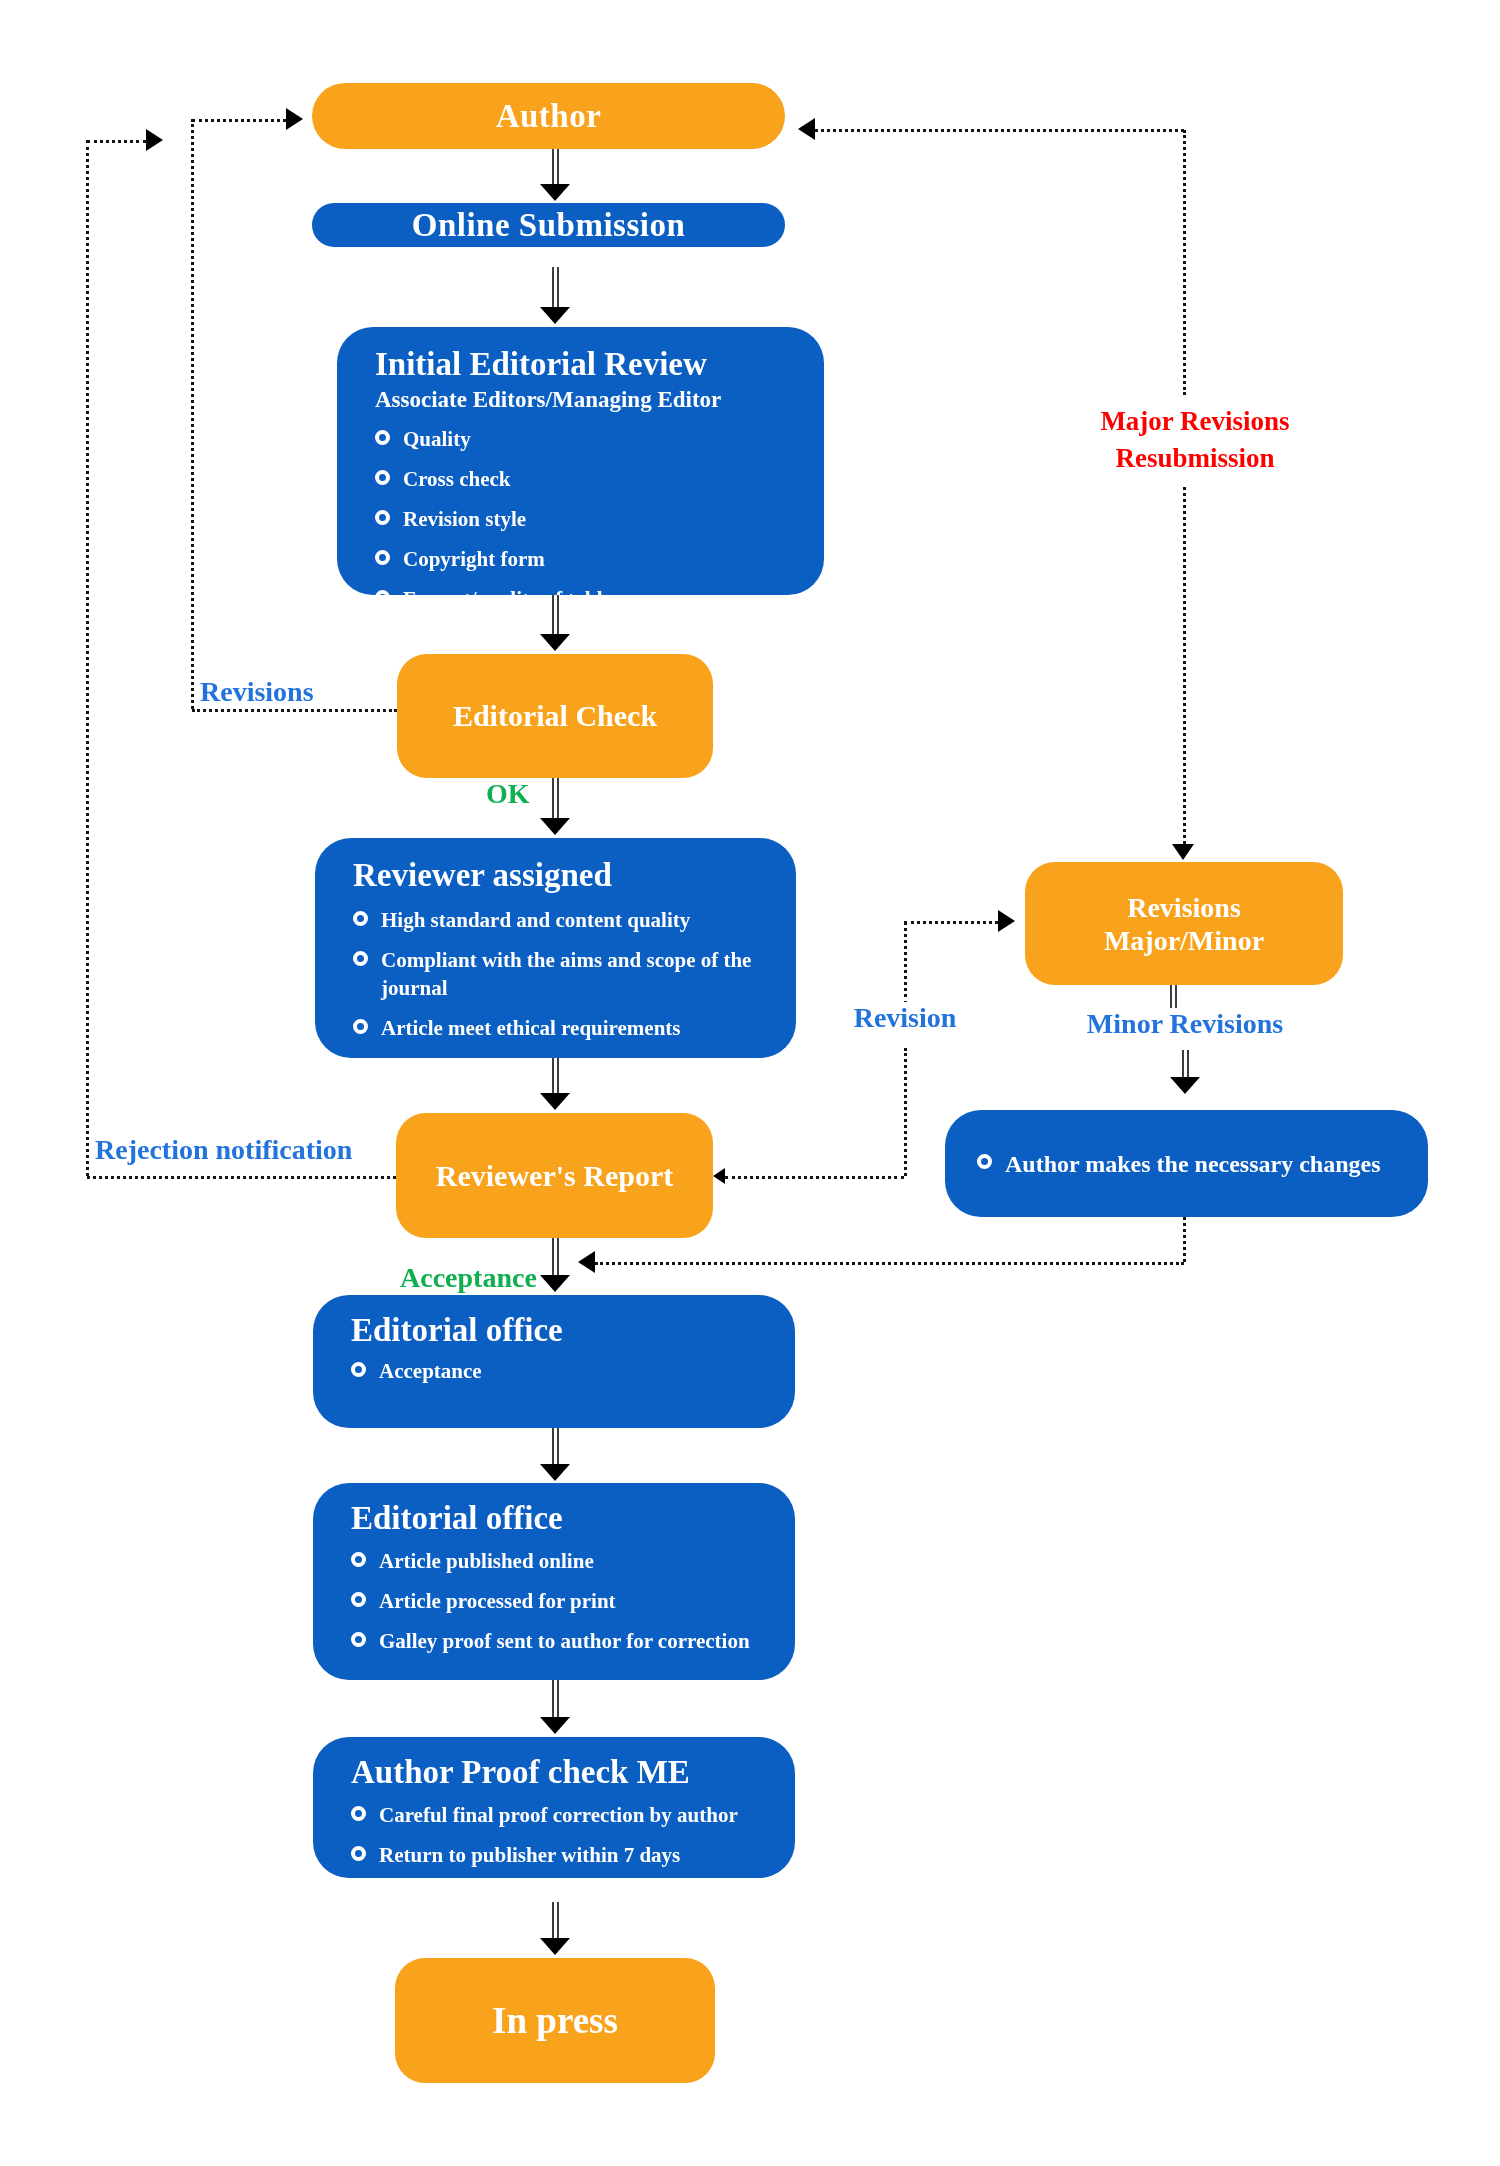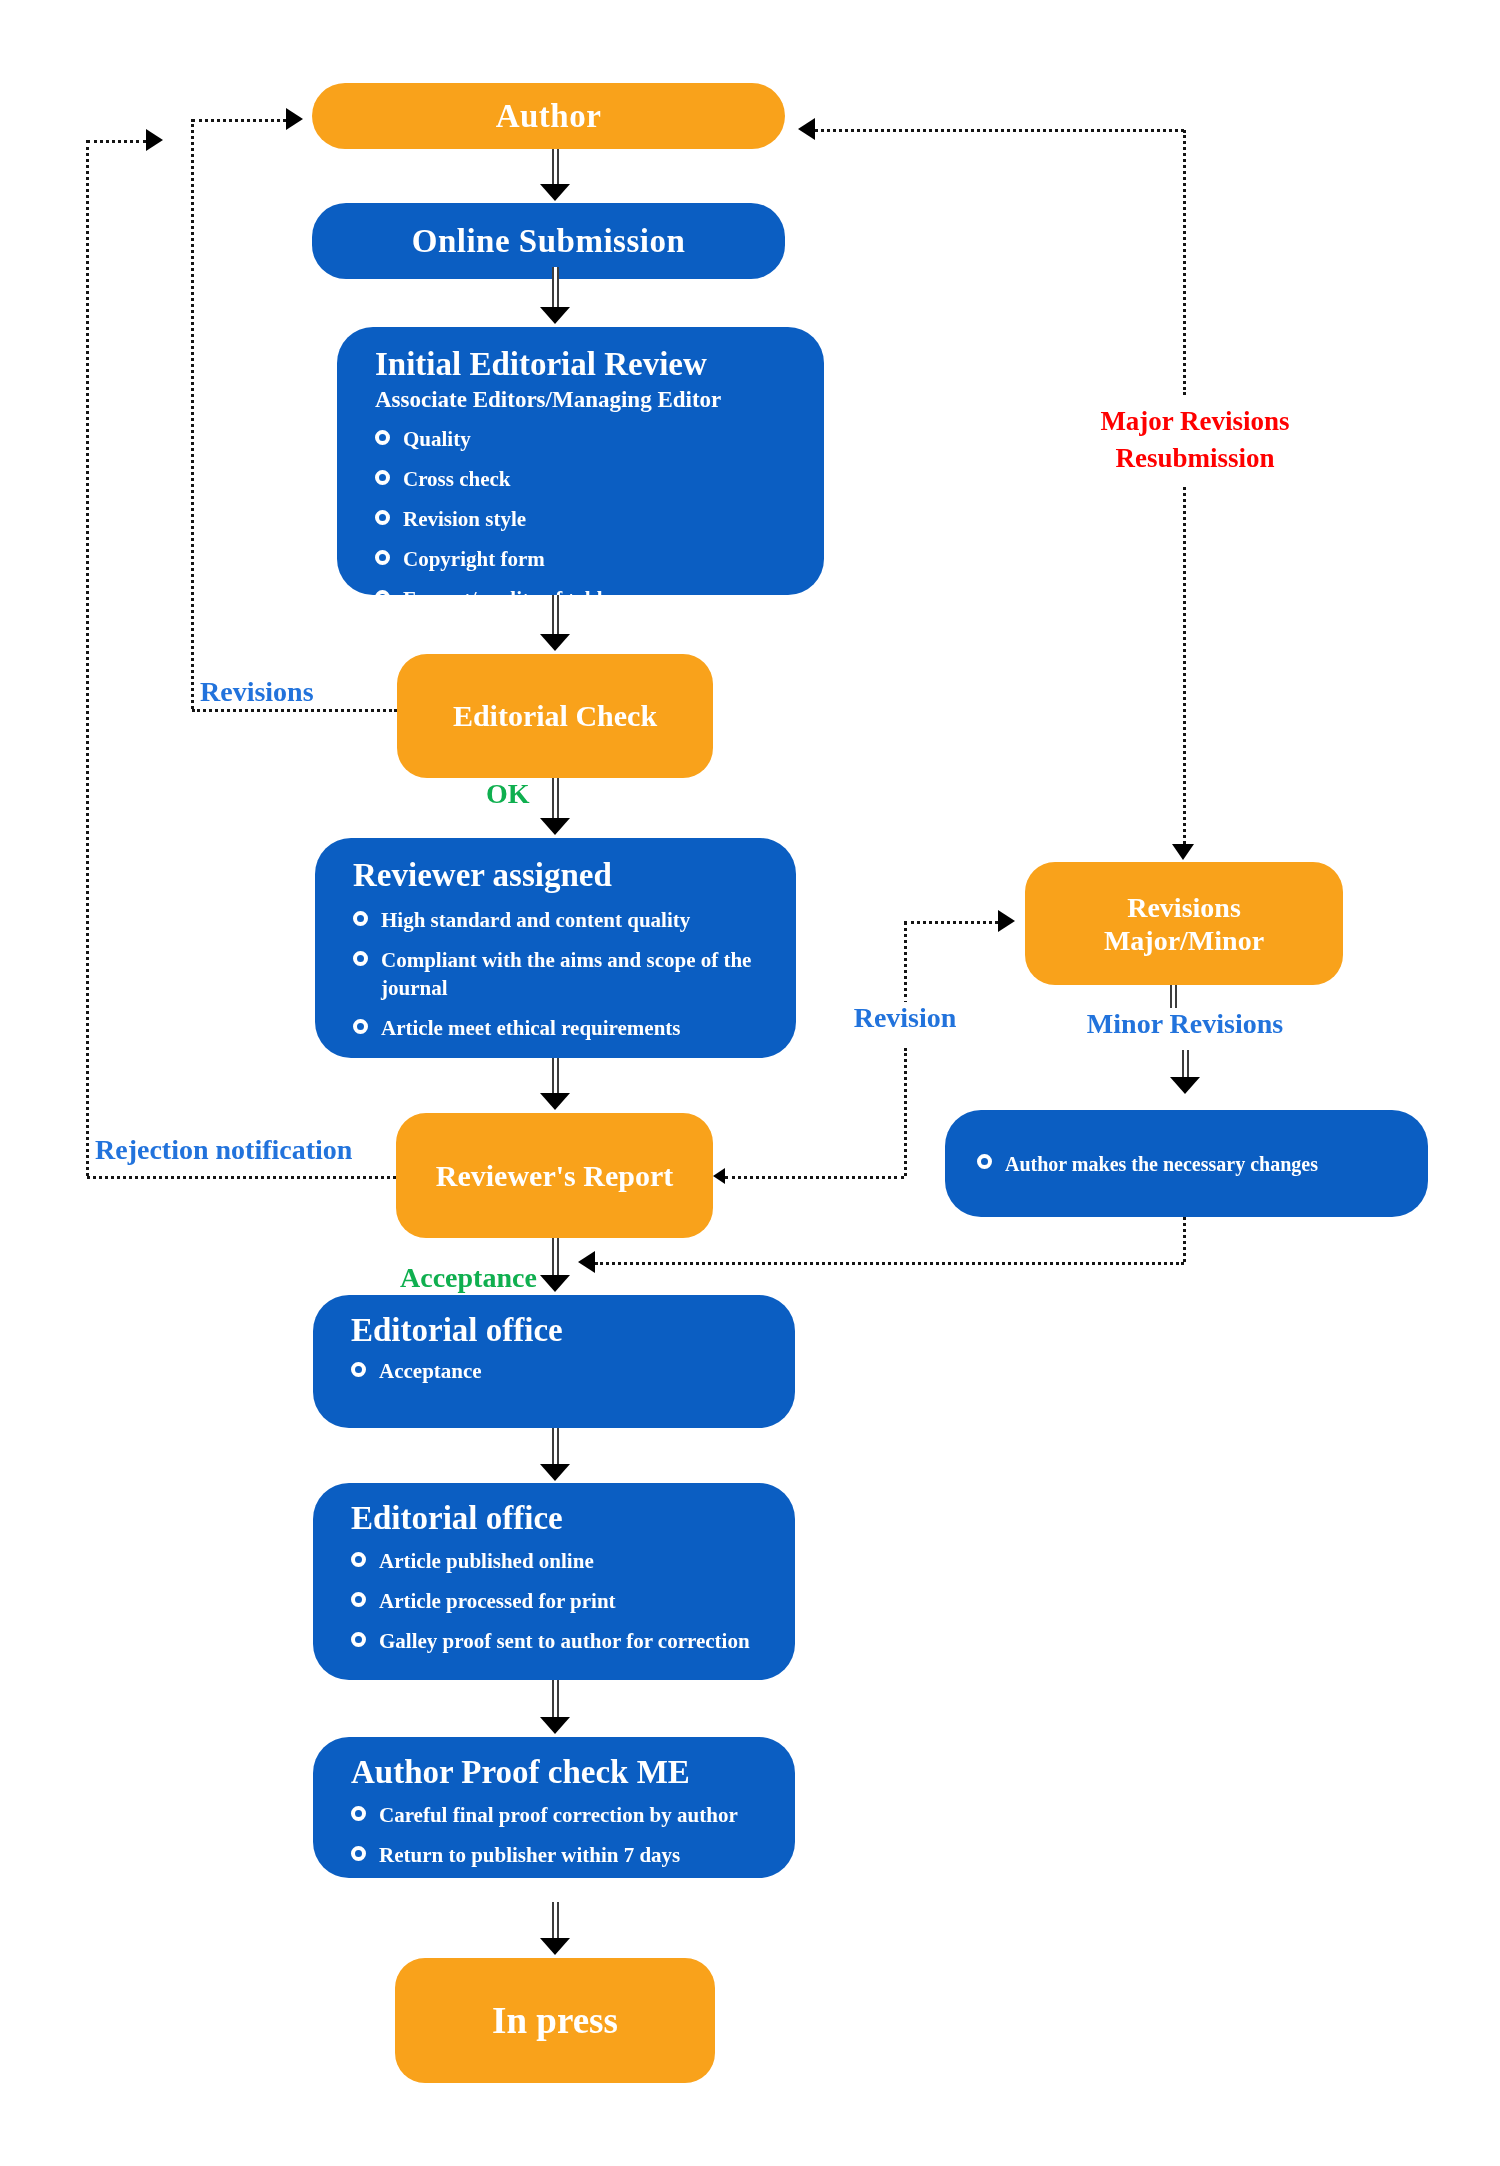--- a/index.html
+++ b/index.html
@@ -43,21 +43,21 @@
 
   <div class="orangebox pill" style="left:312px;top:83px;width:473px;height:66px;">
     <span class="pill-label">Author</span>
   </div>
 
   <div class="sarrow" style="left:540px;top:149px;height:52px;">
       <div class="shaft"></div>
       <div class="shead"></div>
     </div>
 
-  <div class="bluebox pill" style="left:312px;top:203px;width:473px;height:76px;">
+  <div class="bluebox pill" style="left:312px;top:203px;width:473px;height:44px;">
     <span class="pill-label">Online Submission</span>
   </div>
 
   <div class="sarrow" style="left:540px;top:267px;height:57px;">
       <div class="shaft"></div>
       <div class="shead"></div>
     </div>
 
   <div class="bluebox" style="left:313px;top:327px;width:487px;height:268px;padding:16px 20px 0 38px;margin-left:24px;">
     <div class="node-title">Initial Editorial Review</div>
@@ -203,21 +203,21 @@
   <div class="sarrow" style="left:1170px;top:985px;height:25px;">
       <div class="shaft"></div>
     </div>
   <div class="lbl lbl-blue onwhite" style="left:1035px;top:1008px;width:300px;">Minor Revisions</div>
   <div class="sarrow" style="left:1170px;top:1050px;height:44px;">
       <div class="shaft"></div>
       <div class="shead"></div>
     </div>
 
   <div class="bluebox" style="left:945px;top:1110px;width:483px;height:107px;display:flex;align-items:center;padding:0 20px 0 32px;">
-    <div class="bullet-row" style="font-size:20px;">
+    <div class="bullet-row" style="font-size:24px;">
       <span class="ring" style="margin-top:4px;"></span>
       <span>Author makes the necessary changes</span>
     </div>
   </div>
 
   <div class="dh" style="left:192px;top:709px;width:205px;"></div>
   <div class="dv" style="left:191px;top:119px;height:590px;"></div>
   <div class="dh" style="left:192px;top:119px;width:94px;"></div>
   <div class="tri-r" style="left:286px;top:108px;"></div>
   <div class="lbl lbl-blue" style="left:200px;top:676px;">Revisions</div>

